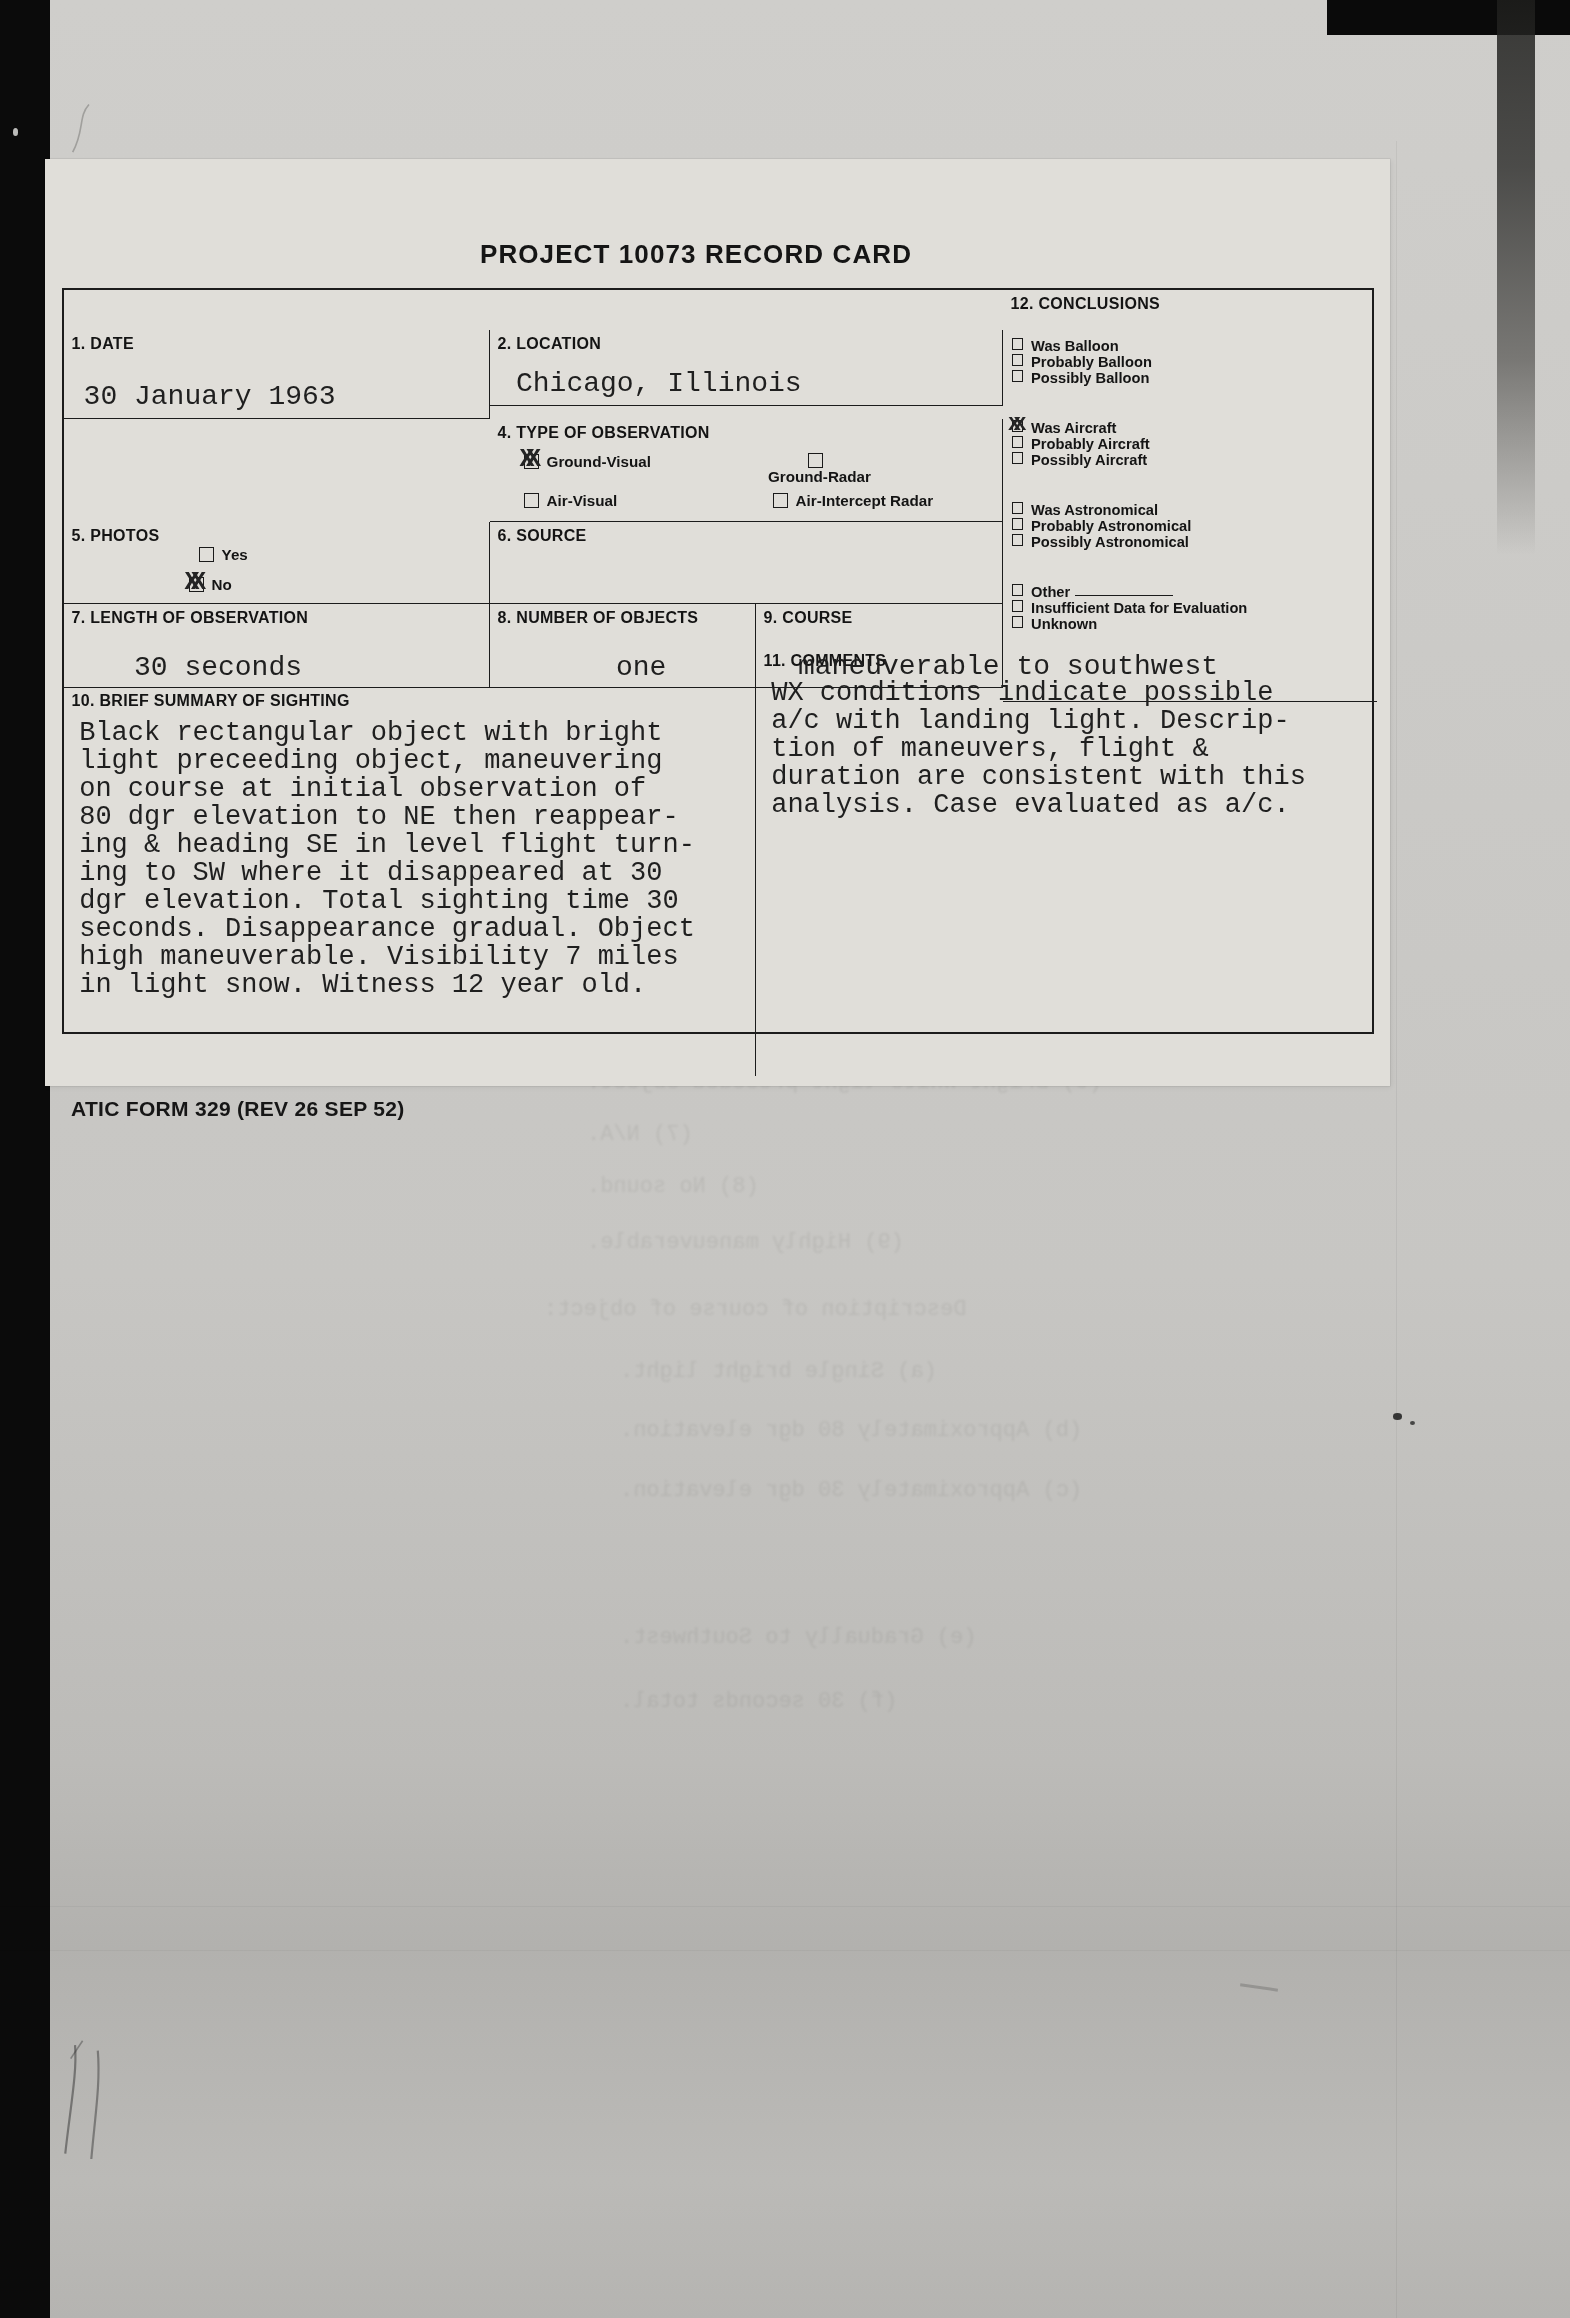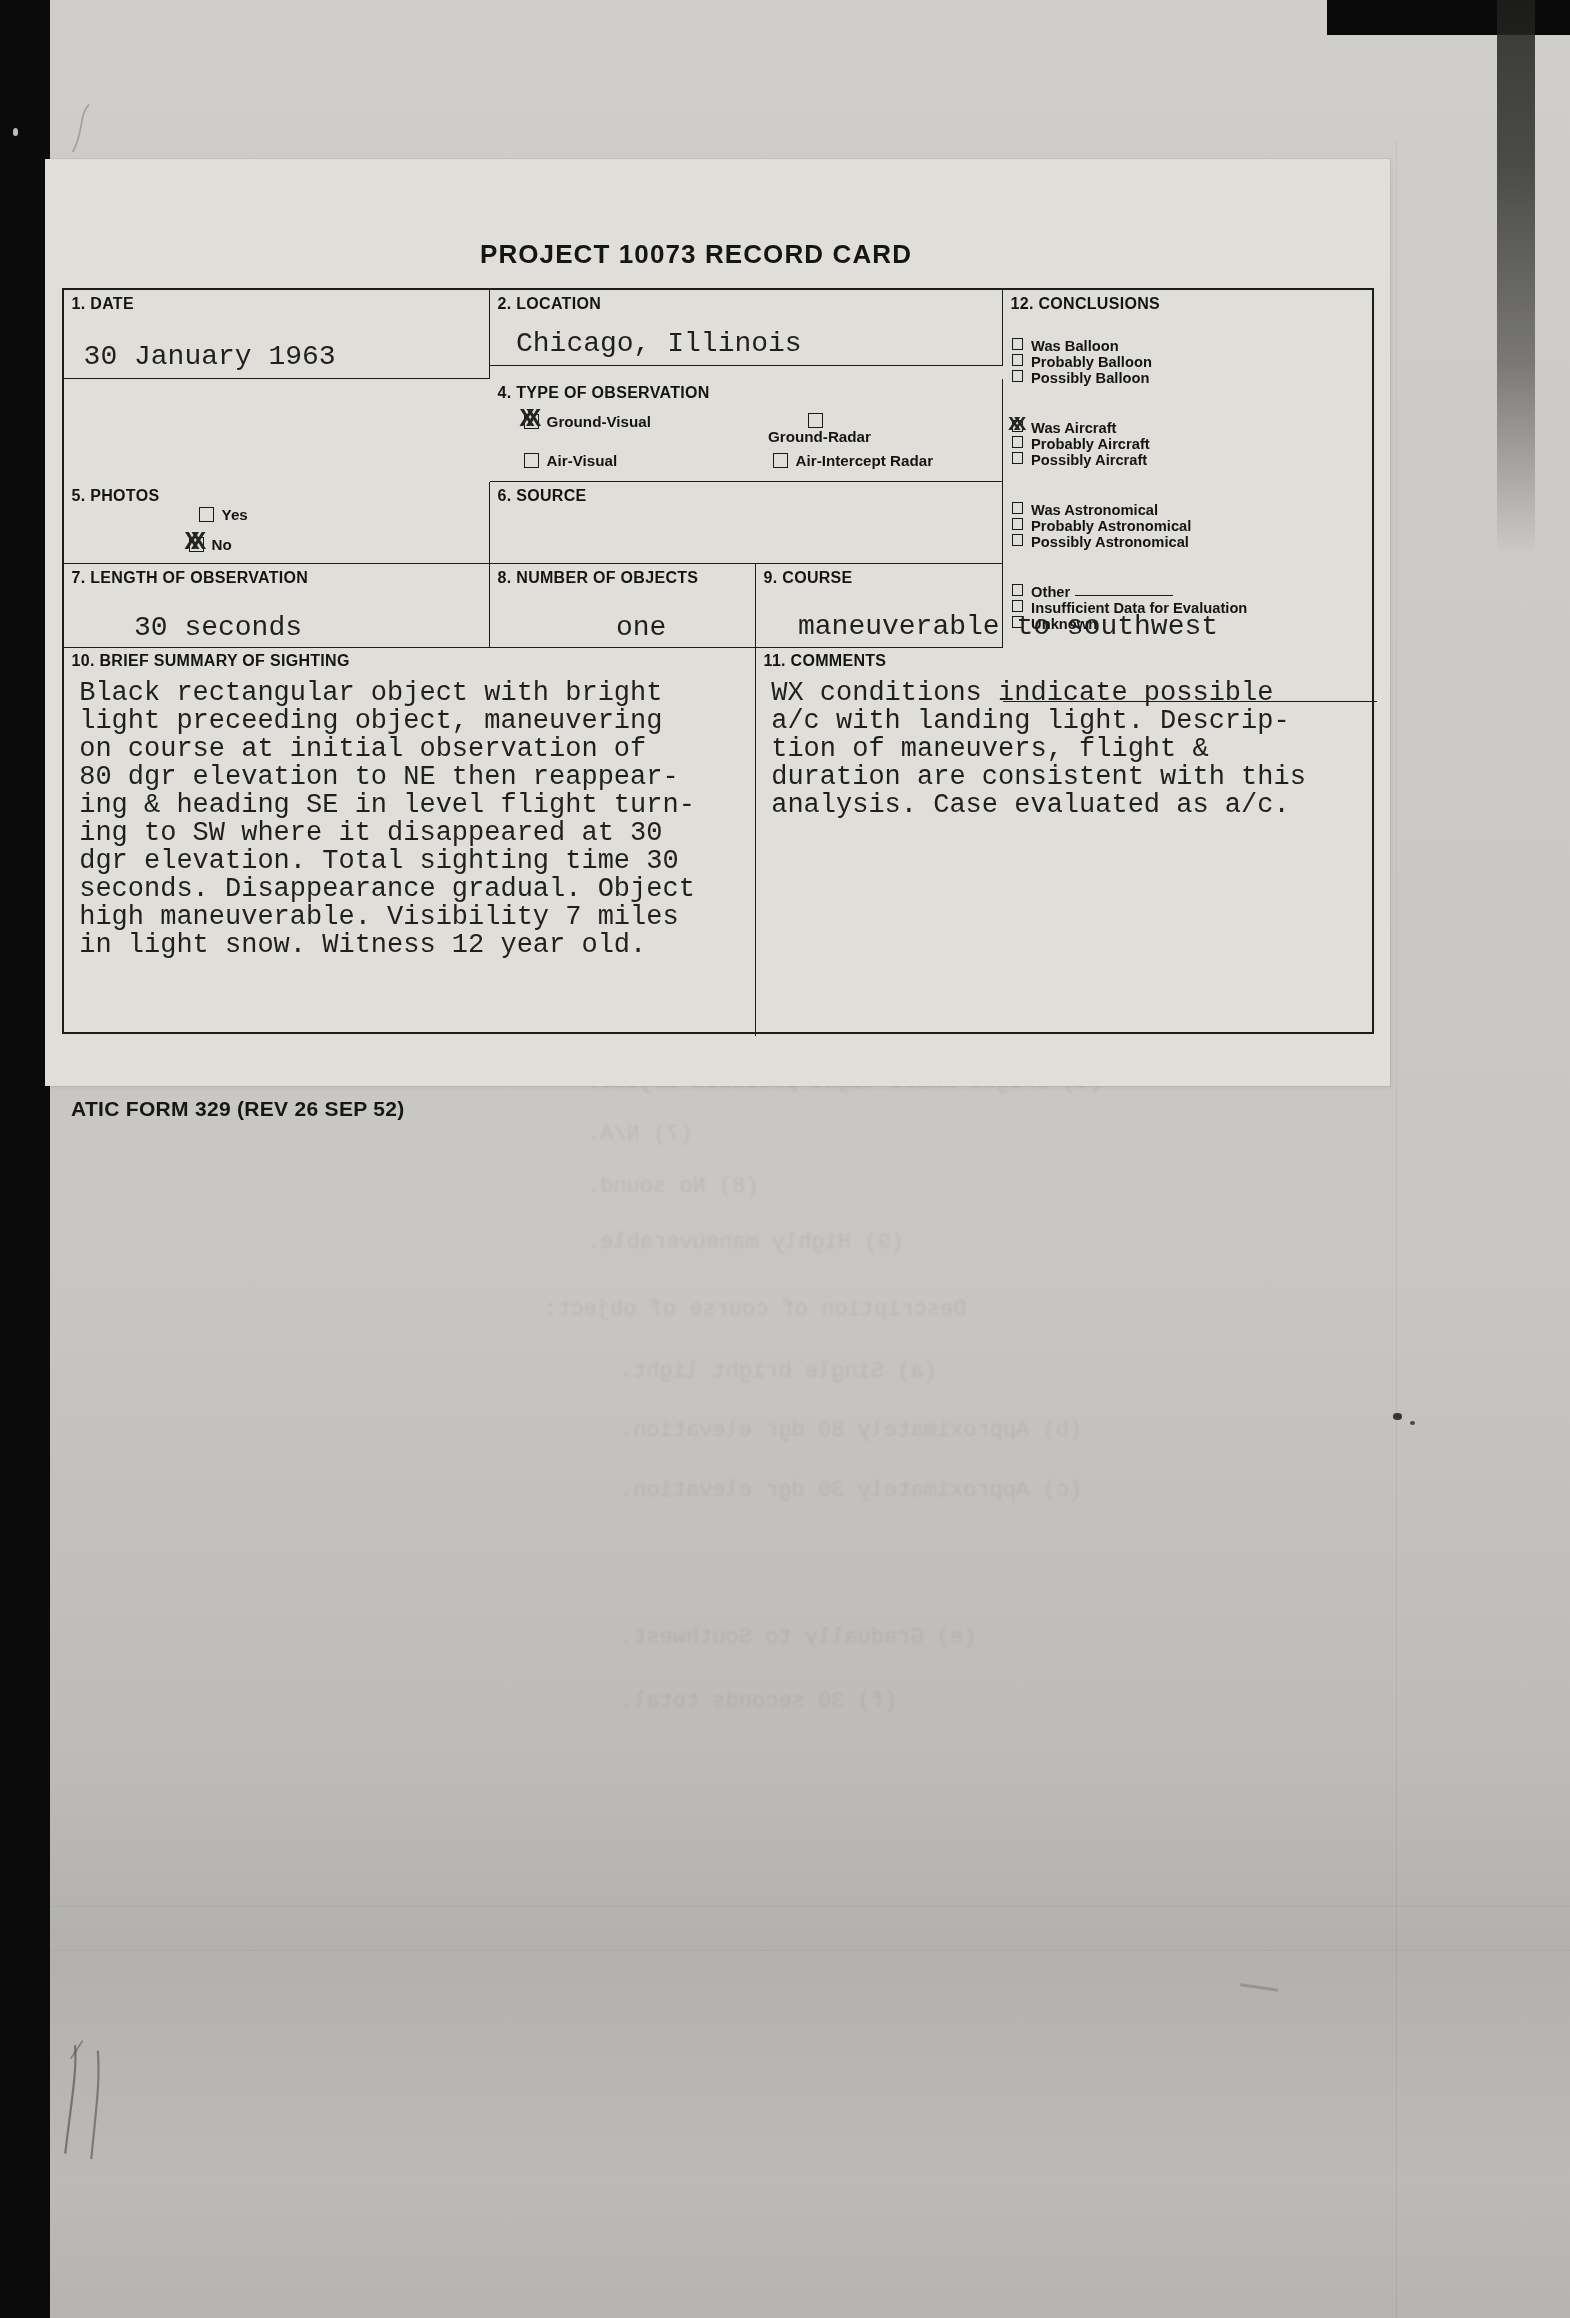--- a/index.html
+++ b/index.html
@@ -20,21 +20,21 @@
   .hline2{position:absolute;left:0;top:1950px;width:1571px;height:1.1px;background:rgba(0,0,0,.04);}
   .scribble{position:absolute;}
   
   .sheet{position:absolute;left:45px;top:159px;width:1345px;height:927px;background:#e0ded9;
          box-shadow:0 0 0 0.5px rgba(0,0,0,.10), 1.6px 2.2px 5.4px rgba(0,0,0,.08);}
   .title{position:absolute;left:0;top:239px;width:1392px;text-align:center;
          font-size:26px;font-weight:bold;letter-spacing:1.1px;color:#151515;}
   .card{position:absolute;left:62px;top:288px;width:1312px;height:746px;box-sizing:border-box;
         border:2.2px solid #1c1c1c;}
   .cell{position:absolute;box-sizing:border-box;}
-  .bR{border-right:1.6px solid #1c1c1c;} .bB{border-bottom:1.6px solid #1c1c1c;}
+  .bR{border-right:1.6px solid #1c1c1c;margin-top:40px;} .bB{border-bottom:1.6px solid #1c1c1c;}
   .lbl{font-weight:bold;font-size:16px;color:#141414;padding:5.4px 0 0 7.6px;letter-spacing:0.3px;}
   .typed{font-family:"Liberation Mono",monospace;color:#1f1f1f;}
   .val{position:absolute;font-family:"Liberation Mono",monospace;font-size:28px;color:#1f1f1f;white-space:nowrap;}
   .typed-block{position:absolute;left:15.2px;top:32px;right:7.6px;font-family:"Liberation Mono",monospace;
                font-size:27px;line-height:28px;color:#1f1f1f;white-space:pre-line;}
   
   .cb{width:13px;height:13px;border:1.6px solid #1a1a1a;display:inline-block;position:relative;flex:none;margin-right:7.6px;background:transparent;}
   .cb-sm{width:9.8px;height:9.8px;margin-right:7.6px;}
   .cb-x{position:absolute;left:-5.4px;top:-9.8px;font-family:"Liberation Mono",monospace;
         font-size:25px;letter-spacing:-8.7px;color:#242424;white-space:nowrap;}

